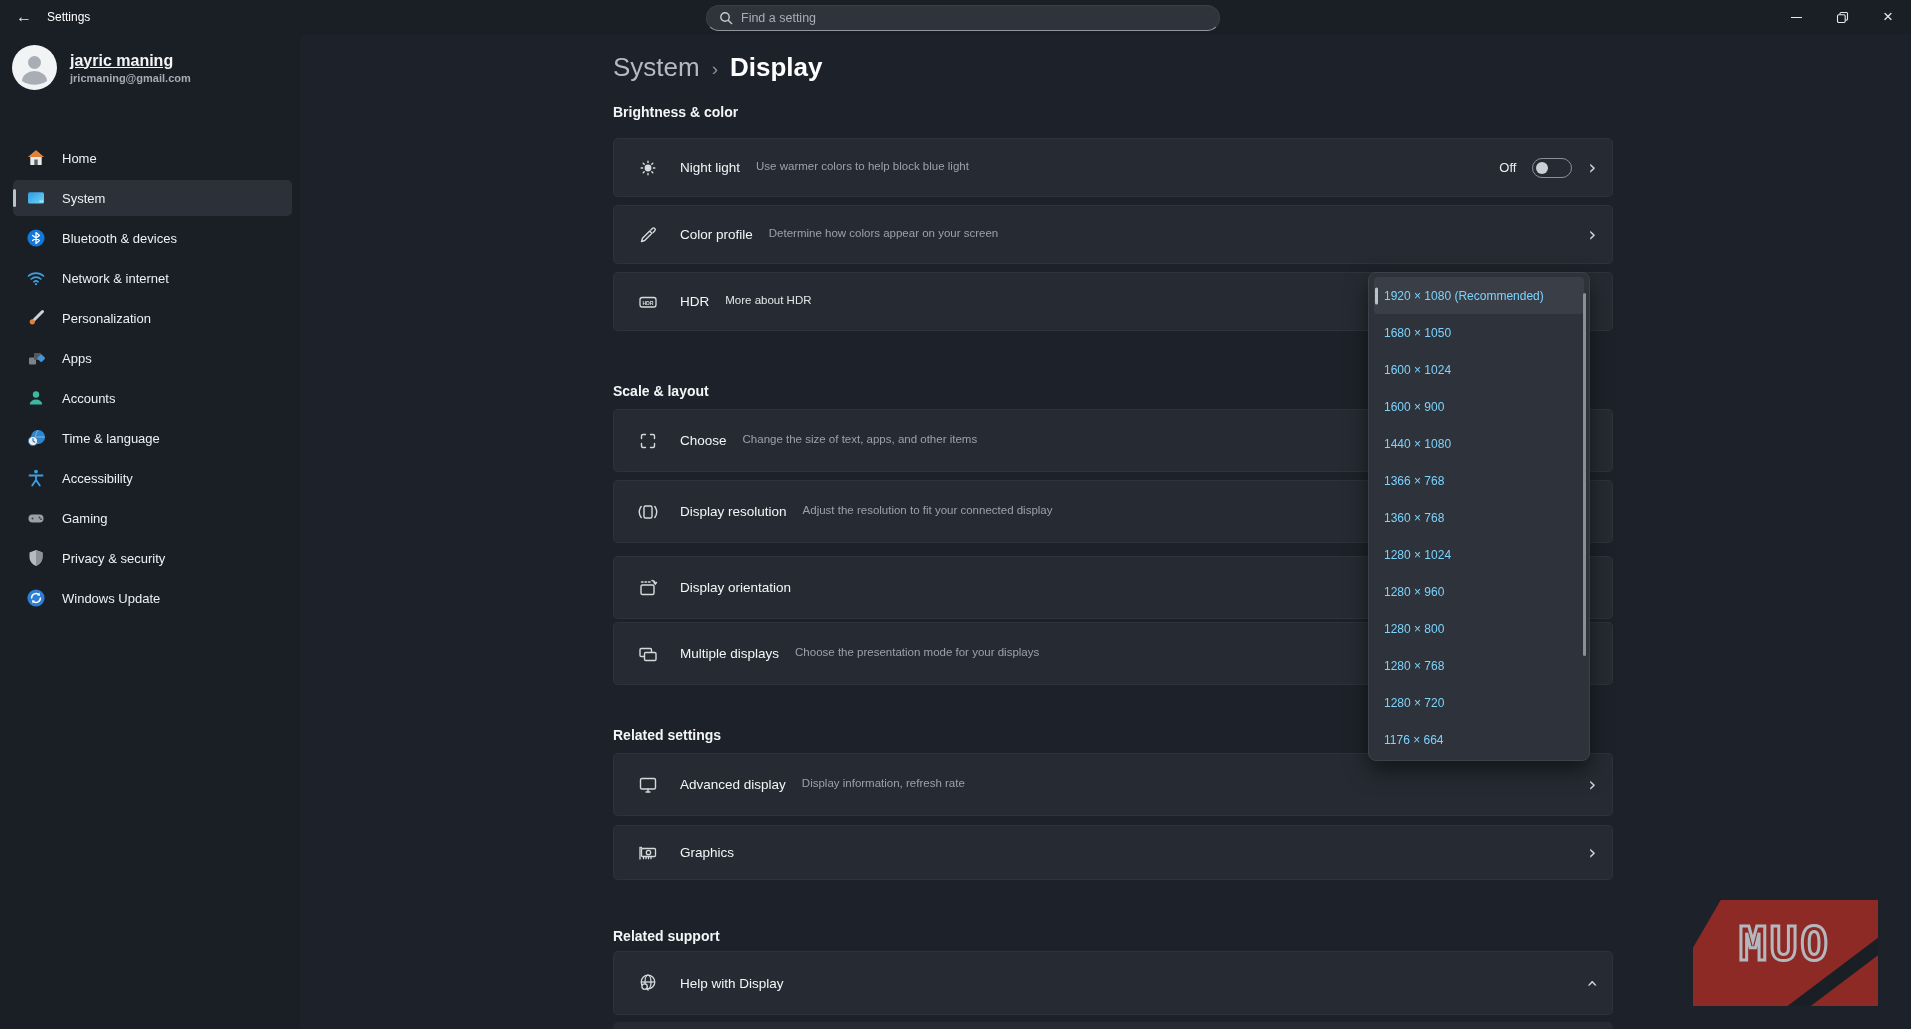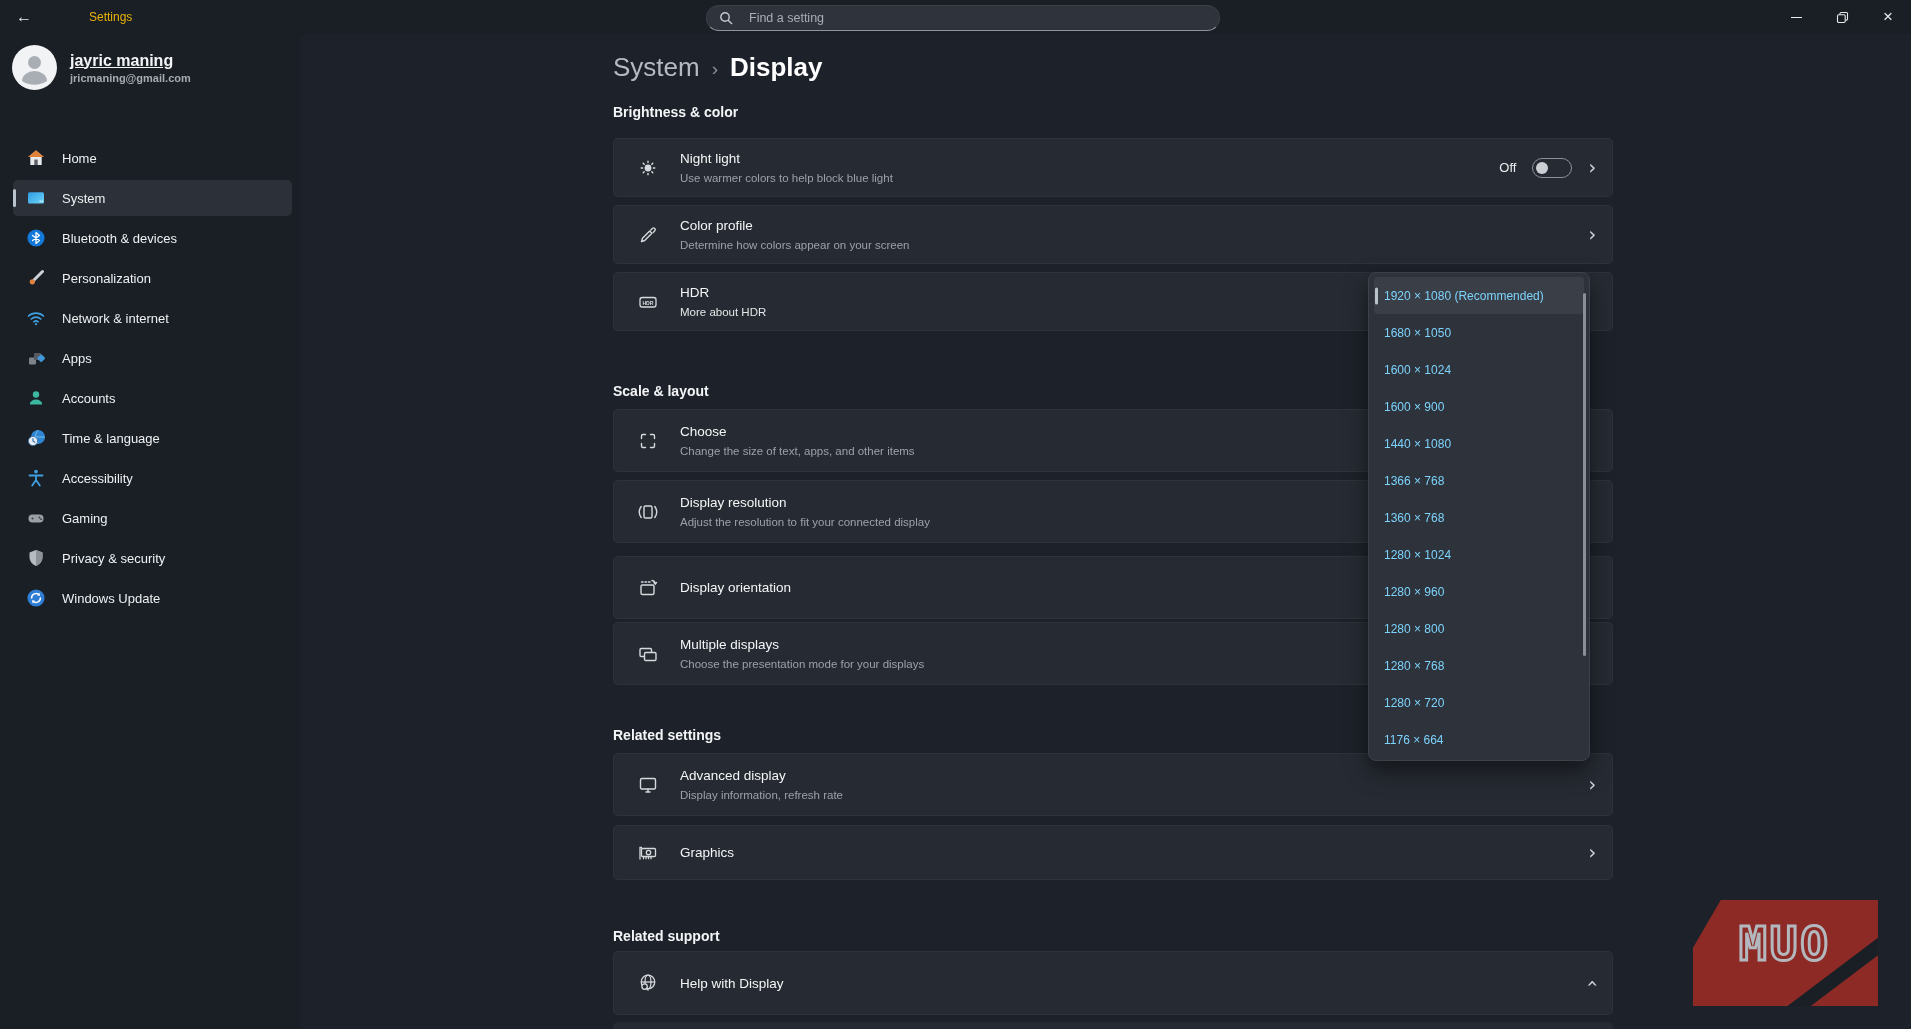--- a/index.html
+++ b/index.html
@@ -9,24 +9,24 @@
     background:#1a1f26; color:#f3f4f6; position:relative;
     -webkit-font-smoothing:antialiased;
   }
   .app { position:absolute; inset:0; }
 
   
   .titlebar { position:absolute; top:0; left:0; right:0; height:34px; }
   .back-btn { position:absolute; left:6px; top:4px; width:36px; height:26px;
     display:flex; align-items:center; justify-content:center; font-size:16px;
     color:#e8eaec; border-radius:4px; cursor:default; }
-  .app-title { position:absolute; left:47px; top:10px; font-size:12px; color:#eab308;margin-left:42px; }
+  .app-title { position:absolute; left:47px; top:10px; font-size:12px; color:#ffffff; }
   .search-box { position:absolute; left:706px; top:5px; width:514px; height:26px;
     background:#2f343c; border:1px solid #3a3f47; border-bottom:1px solid #8f959c;
-    border-radius:13px; display:flex; align-items:center; padding:0 12px; gap:16px; }
+    border-radius:13px; display:flex; align-items:center; padding:0 12px; gap:8px; }
   .search-box svg { flex:0 0 auto; }
   .search-placeholder { font-size:12.5px; color:#a9aeb5; }
   .win-controls { position:absolute; right:0; top:0; height:34px; display:flex; }
   .win-btn { width:46px; height:34px; display:flex; align-items:center; justify-content:center; color:#e8eaec; }
   .min-line { width:11px; height:1px; background:#e8eaec; }
   .close-glyph { font-size:17px; line-height:1; margin-top:-2px; }
 
   
   .sidebar { position:absolute; left:0; top:34px; width:300px; bottom:0; }
   .profile { position:absolute; left:12px; top:11px; display:flex; align-items:center; gap:13px; }
@@ -49,21 +49,21 @@
   .crumb-parent { font-size:26px; color:#b4bac1; font-weight:400; }
   .crumb-sep { font-size:19px; color:#8b9198; margin:2px 12px 0 12px; }
   .crumb-current { font-size:26px; color:#ffffff; font-weight:600; }
   .section-heading { position:absolute; left:0; font-size:14px; font-weight:bold; color:#f4f5f7; }
 
   .card { position:absolute; left:0; width:1000px; background:#262b33;
     border:1px solid rgba(255,255,255,0.04); border-radius:5px;
     display:flex; align-items:center; padding:0 16px 0 22px; gap:20px; }
   .row-icon { width:24px; height:24px; flex:0 0 auto; color:#d6d9dc;
     display:flex; align-items:center; justify-content:center; }
-  .row-text { display:flex; flex-direction:column; gap:6px; }
+  .row-text { display:flex; flex-direction:row; gap:16px; }
   .row-title { font-size:13.5px; color:#f4f5f6; }
   .row-subtitle { font-size:11.5px; color:#9ba1a9; }
   .row-spacer { margin-left:auto; }
   .row-controls { display:flex; align-items:center; gap:16px; }
   .toggle-label { font-size:13px; color:#eceeef; }
   .toggle { width:40px; height:20px; border:1px solid #8a9097; border-radius:10px; position:relative; }
   .toggle-knob { position:absolute; left:3px; top:3px; width:12px; height:12px; border-radius:50%; background:#ccd0d5; }
   .chevron { font-size:19px; color:#cfd3d7; line-height:1; font-family:"DejaVu Sans",sans-serif; }
   .chevron.up { display:inline-block; transform:rotate(-90deg); }
 
@@ -169,37 +169,37 @@
         <span class="icon">
           <svg width="20" height="20" viewBox="0 0 20 20">
               <circle cx="10" cy="10" r="8.6" fill="#1478d8"></circle>
               <path d="M10 4.6 V15.4 M10 4.6 L13.4 7.6 L6.6 12.6 M10 15.4 L13.4 12.4 L6.6 7.4" stroke="#fff" stroke-width="1.3" fill="none" stroke-linejoin="round" stroke-linecap="round"></path>
             </svg>
         </span>
         <span class="nav-label">Bluetooth &amp; devices</span>
       </div>
       <div class="nav-item">
         <span class="icon">
-          <svg width="20" height="20" viewBox="0 0 20 20">
-              <path d="M16.5 3.5 L8 12" stroke="#cfd3d8" stroke-width="3" stroke-linecap="round"></path>
-              <circle cx="6.3" cy="13.8" r="2.6" fill="#e0823f"></circle>
-            </svg>
-        </span>
-        <span class="nav-label">Personalization</span>
-      </div>
-      <div class="nav-item">
-        <span class="icon">
           <svg width="20" height="20" viewBox="0 0 20 20" fill="none" stroke="#3fa0e0" stroke-width="1.7" stroke-linecap="round">
               <path d="M2.5 8 a11 11 0 0 1 15 0"></path>
               <path d="M5.2 11 a7 7 0 0 1 9.6 0"></path>
               <path d="M7.9 13.8 a3.2 3.2 0 0 1 4.2 0"></path>
               <circle cx="10" cy="16.2" r="1.1" fill="#3fa0e0" stroke="none"></circle>
             </svg>
         </span>
         <span class="nav-label">Network &amp; internet</span>
+      </div>
+      <div class="nav-item">
+        <span class="icon">
+          <svg width="20" height="20" viewBox="0 0 20 20">
+              <path d="M16.5 3.5 L8 12" stroke="#cfd3d8" stroke-width="3" stroke-linecap="round"></path>
+              <circle cx="6.3" cy="13.8" r="2.6" fill="#e0823f"></circle>
+            </svg>
+        </span>
+        <span class="nav-label">Personalization</span>
       </div>
       <div class="nav-item">
         <span class="icon">
           <svg width="20" height="20" viewBox="0 0 20 20">
               <rect x="3" y="9.5" width="7" height="7" rx="1" fill="#7e838a"></rect>
               <rect x="8" y="5" width="7" height="7" rx="1" fill="#55595f"></rect>
               <rect x="12.2" y="7.2" width="6" height="6" rx="1" transform="rotate(45 15.2 10.2)" fill="#4098d8"></rect>
             </svg>
         </span>
         <span class="nav-label">Apps</span>

